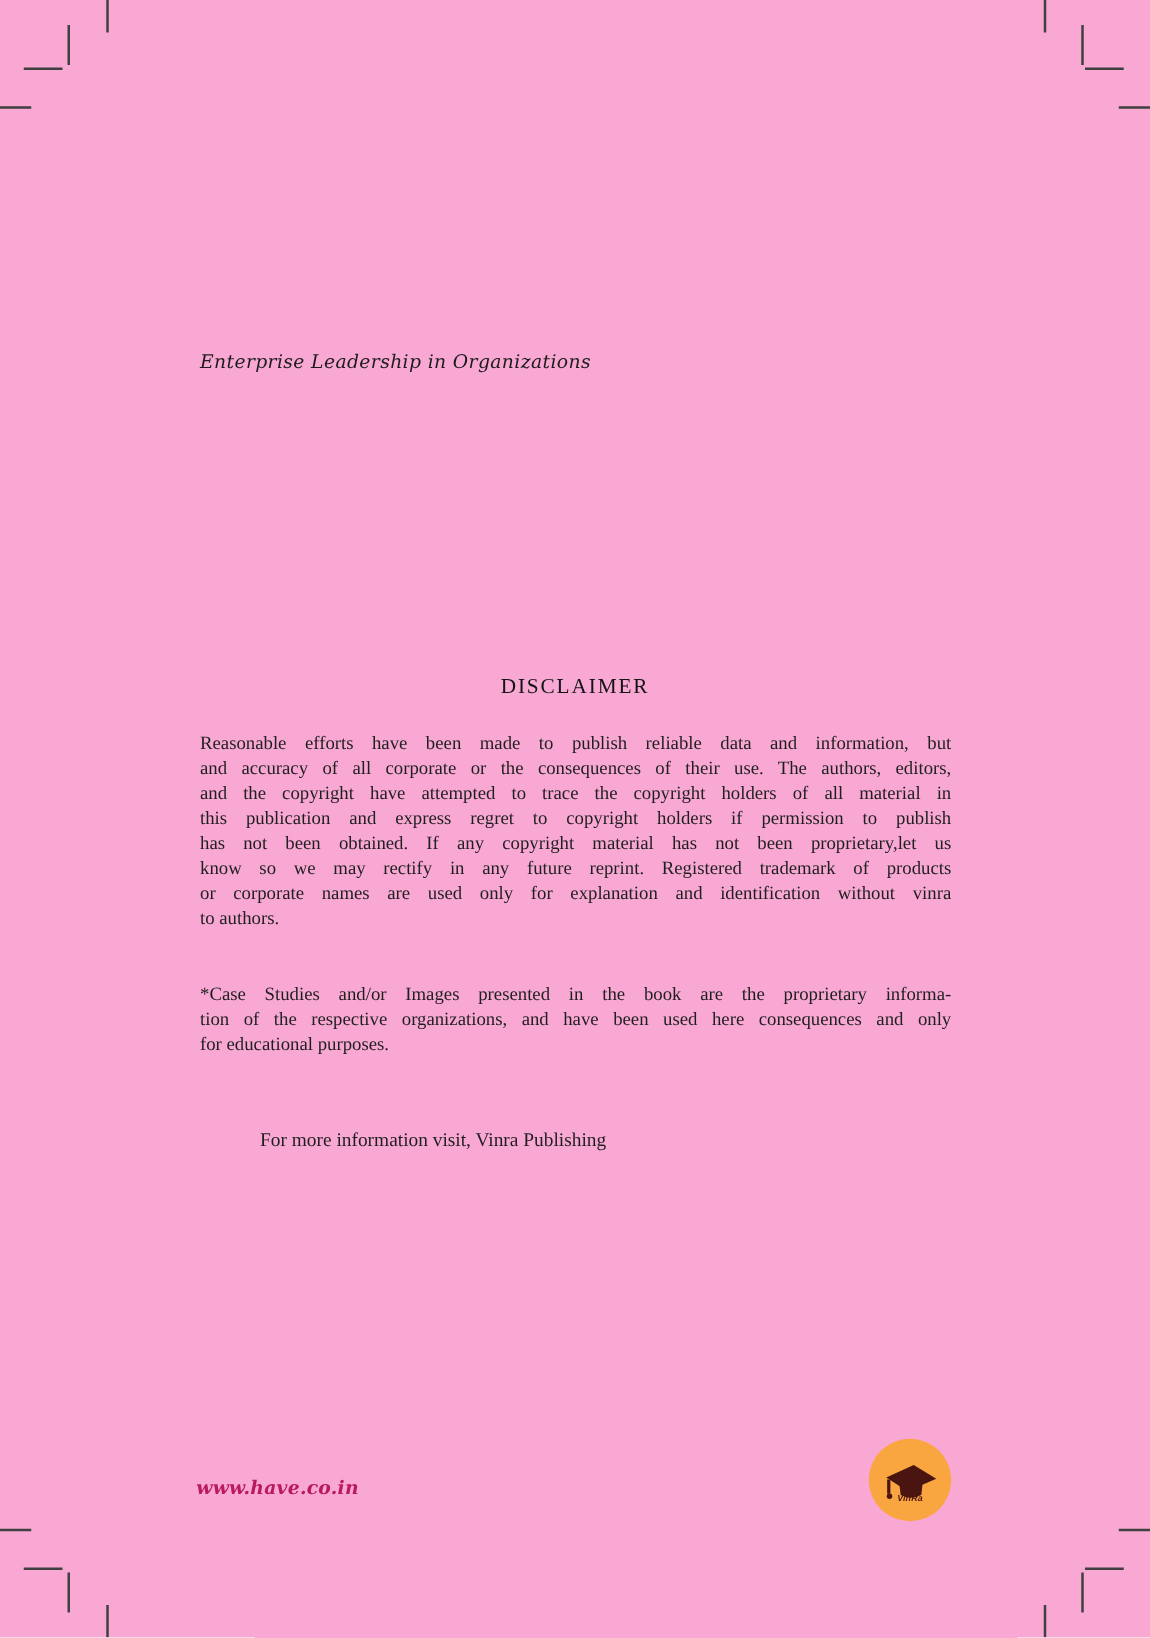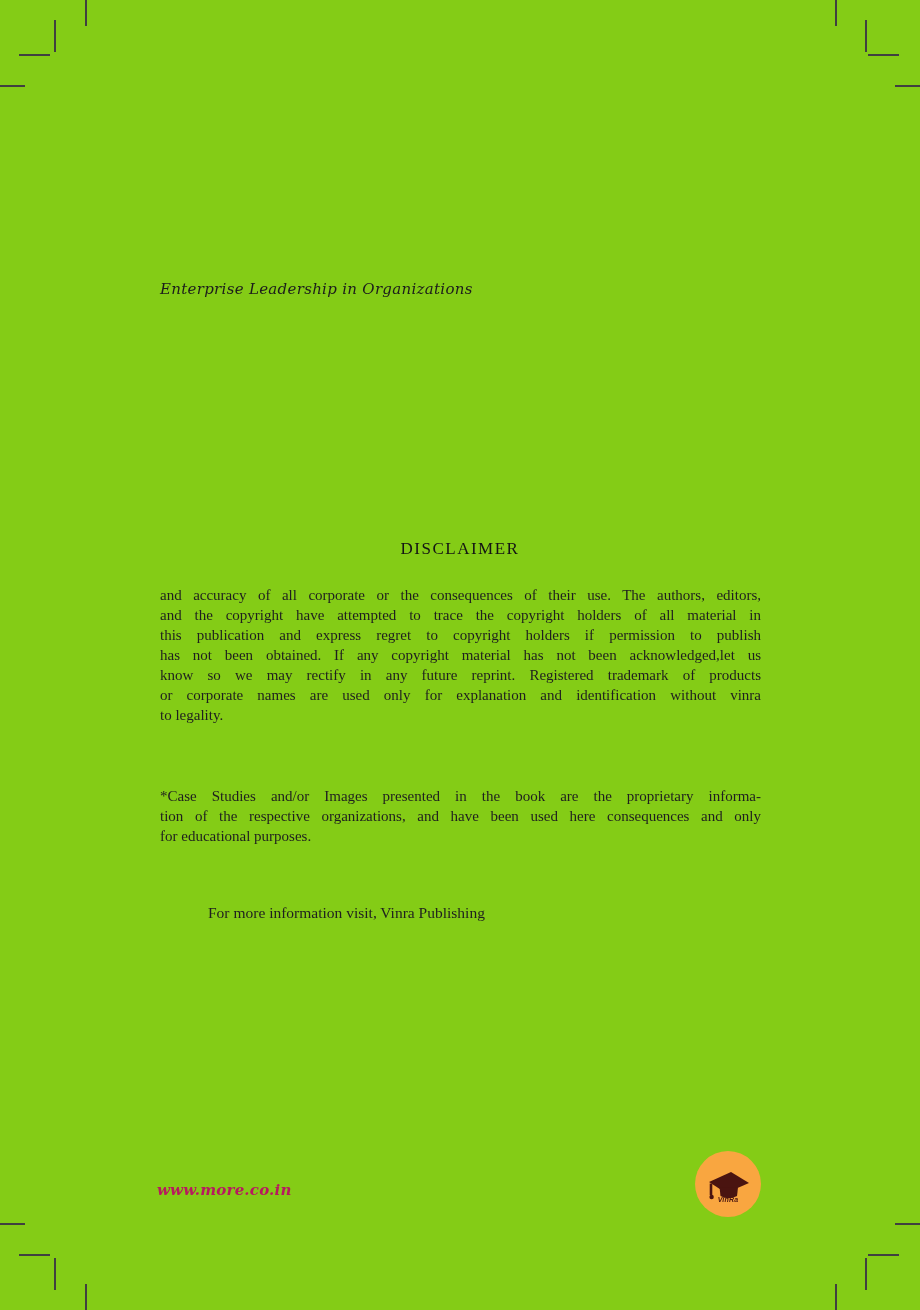--- a/index.html
+++ b/index.html
@@ -1,20 +1,20 @@
 <!DOCTYPE html>
 <html><head>
 <meta charset="utf-8">
 <style>
   html, body { margin: 0; padding: 0; background: #ffffff; }
   .sheet {
     position: relative;
     width: 920px;
     height: 1310px;
-    background: #84cc16;
+    background: #f9a8d4;
     font-family: "Liberation Serif", serif;
     color: #1f1f1f;
     overflow: hidden;
   }
   
   .cm { position: absolute; background: #404040; }
   .cm-v { width: 2px; }
   .cm-h { height: 2px; }
   
   .running-header {
@@ -111,38 +111,39 @@
   <div class="cm cm-v" style="right:83px;bottom:0;height:26px;"></div>
   <div class="cm cm-v" style="right:53px;bottom:20px;height:32px;"></div>
   <div class="cm cm-h" style="right:21px;bottom:54px;width:31px;"></div>
   <div class="cm cm-h" style="right:0;bottom:85px;width:25px;"></div>
 
   <div class="running-header">Enterprise Leadership in Organizations</div>
 
   <h1 class="heading">DISCLAIMER</h1>
 
   <div class="para para-1">
+    <div class="tline">Reasonable efforts have been made to publish reliable data and information, but</div>
     <div class="tline">and accuracy of all corporate or the consequences of their use. The authors, editors,</div>
     <div class="tline">and the copyright have attempted to trace the copyright holders of all material in</div>
     <div class="tline">this publication and express regret to copyright holders if permission to publish</div>
-    <div class="tline">has not been obtained. If any copyright material has not been acknowledged,let us</div>
+    <div class="tline">has not been obtained. If any copyright material has not been proprietary,let us</div>
     <div class="tline">know so we may rectify in any future reprint. Registered trademark of products</div>
     <div class="tline">or corporate names are used only for explanation and identification without vinra</div>
-    <div class="tline last">to legality.</div>
+    <div class="tline last">to authors.</div>
   </div>
 
   <div class="para para-2">
     <div class="tline">*Case Studies and/or Images presented in the book are the proprietary informa-</div>
     <div class="tline">tion of the respective organizations, and have been used here consequences and only</div>
     <div class="tline last">for educational purposes.</div>
   </div>
 
   <div class="info-line">For more information visit, Vinra Publishing</div>
 
-  <a class="website">www.more.co.in</a>
+  <a class="website">www.have.co.in</a>
 
   <div class="logo-circle">
     <svg width="46" height="34" viewBox="0 0 46 34" aria-hidden="true">
 
       <polygon points="4,13 26,3 44,14 21,24" fill="#4a1410"></polygon>
 
       <path d="M14.5,18 L33,18.5 L32,27 Q23.5,31.5 15.5,27 Z" fill="#4a1410"></path>
 
       <path d="M6,14.5 L6,26" stroke="#4a1410" stroke-width="2.6" fill="none"></path>
       <circle cx="6.6" cy="28" r="2.2" fill="#4a1410"></circle>

